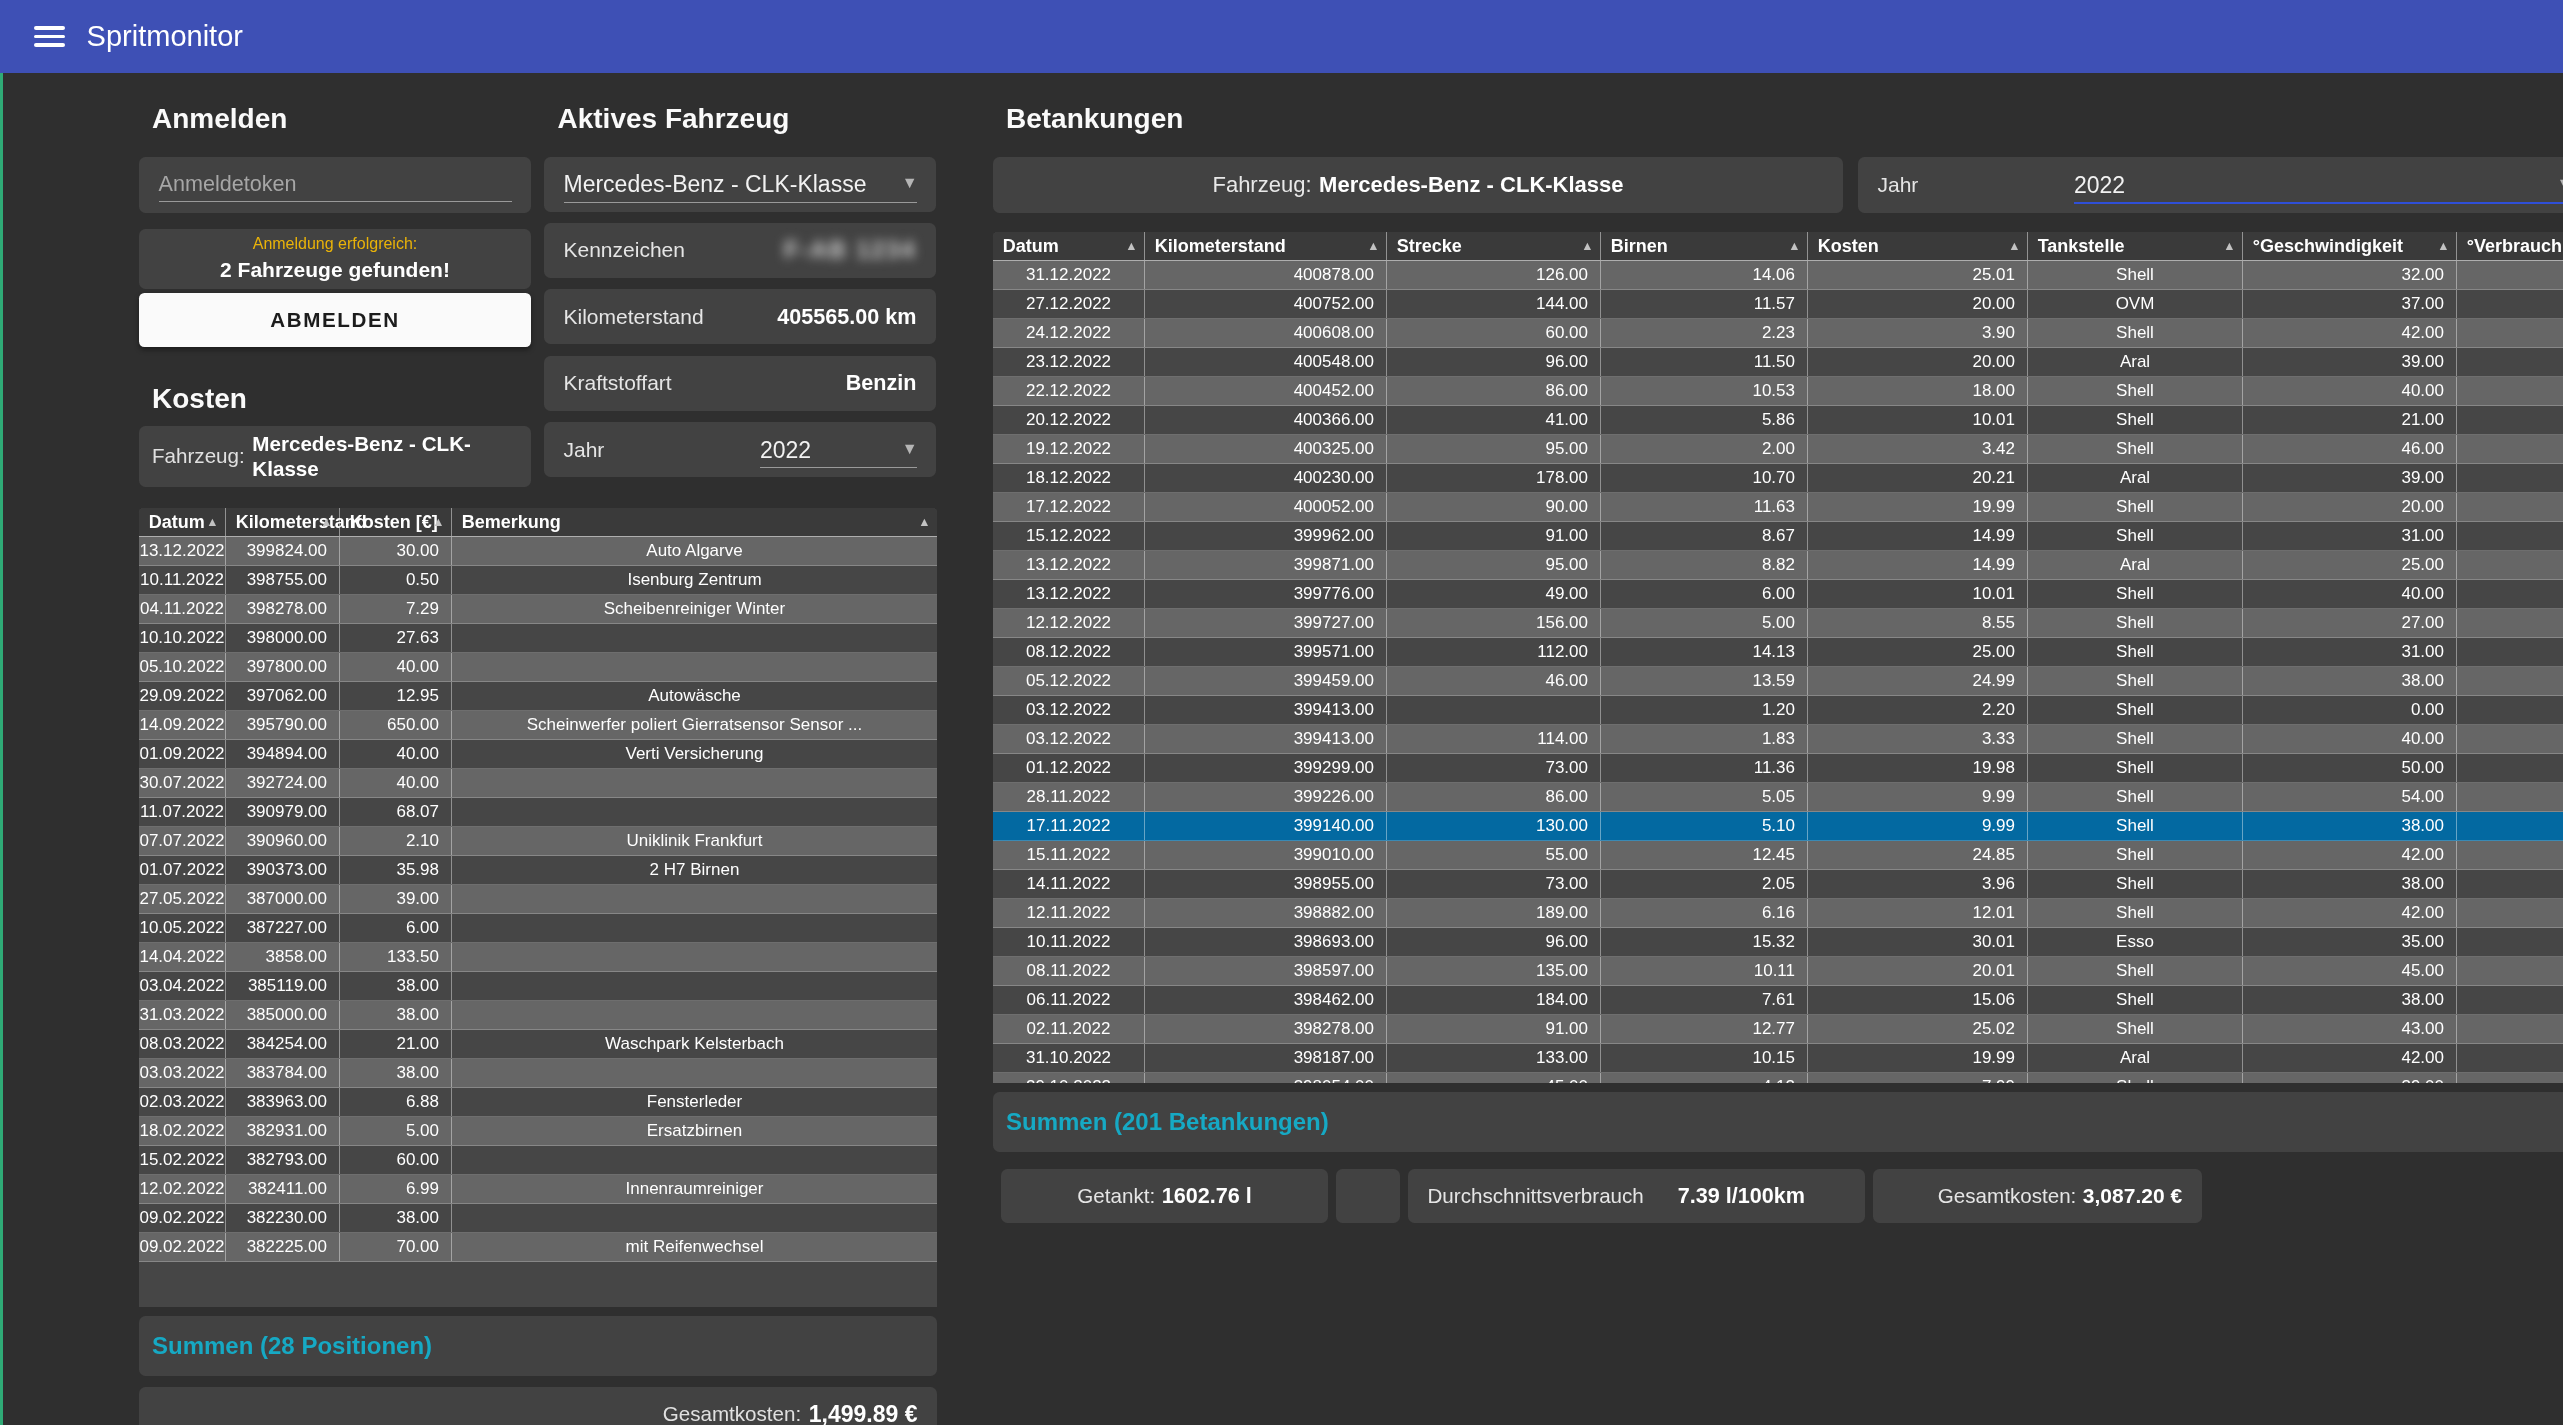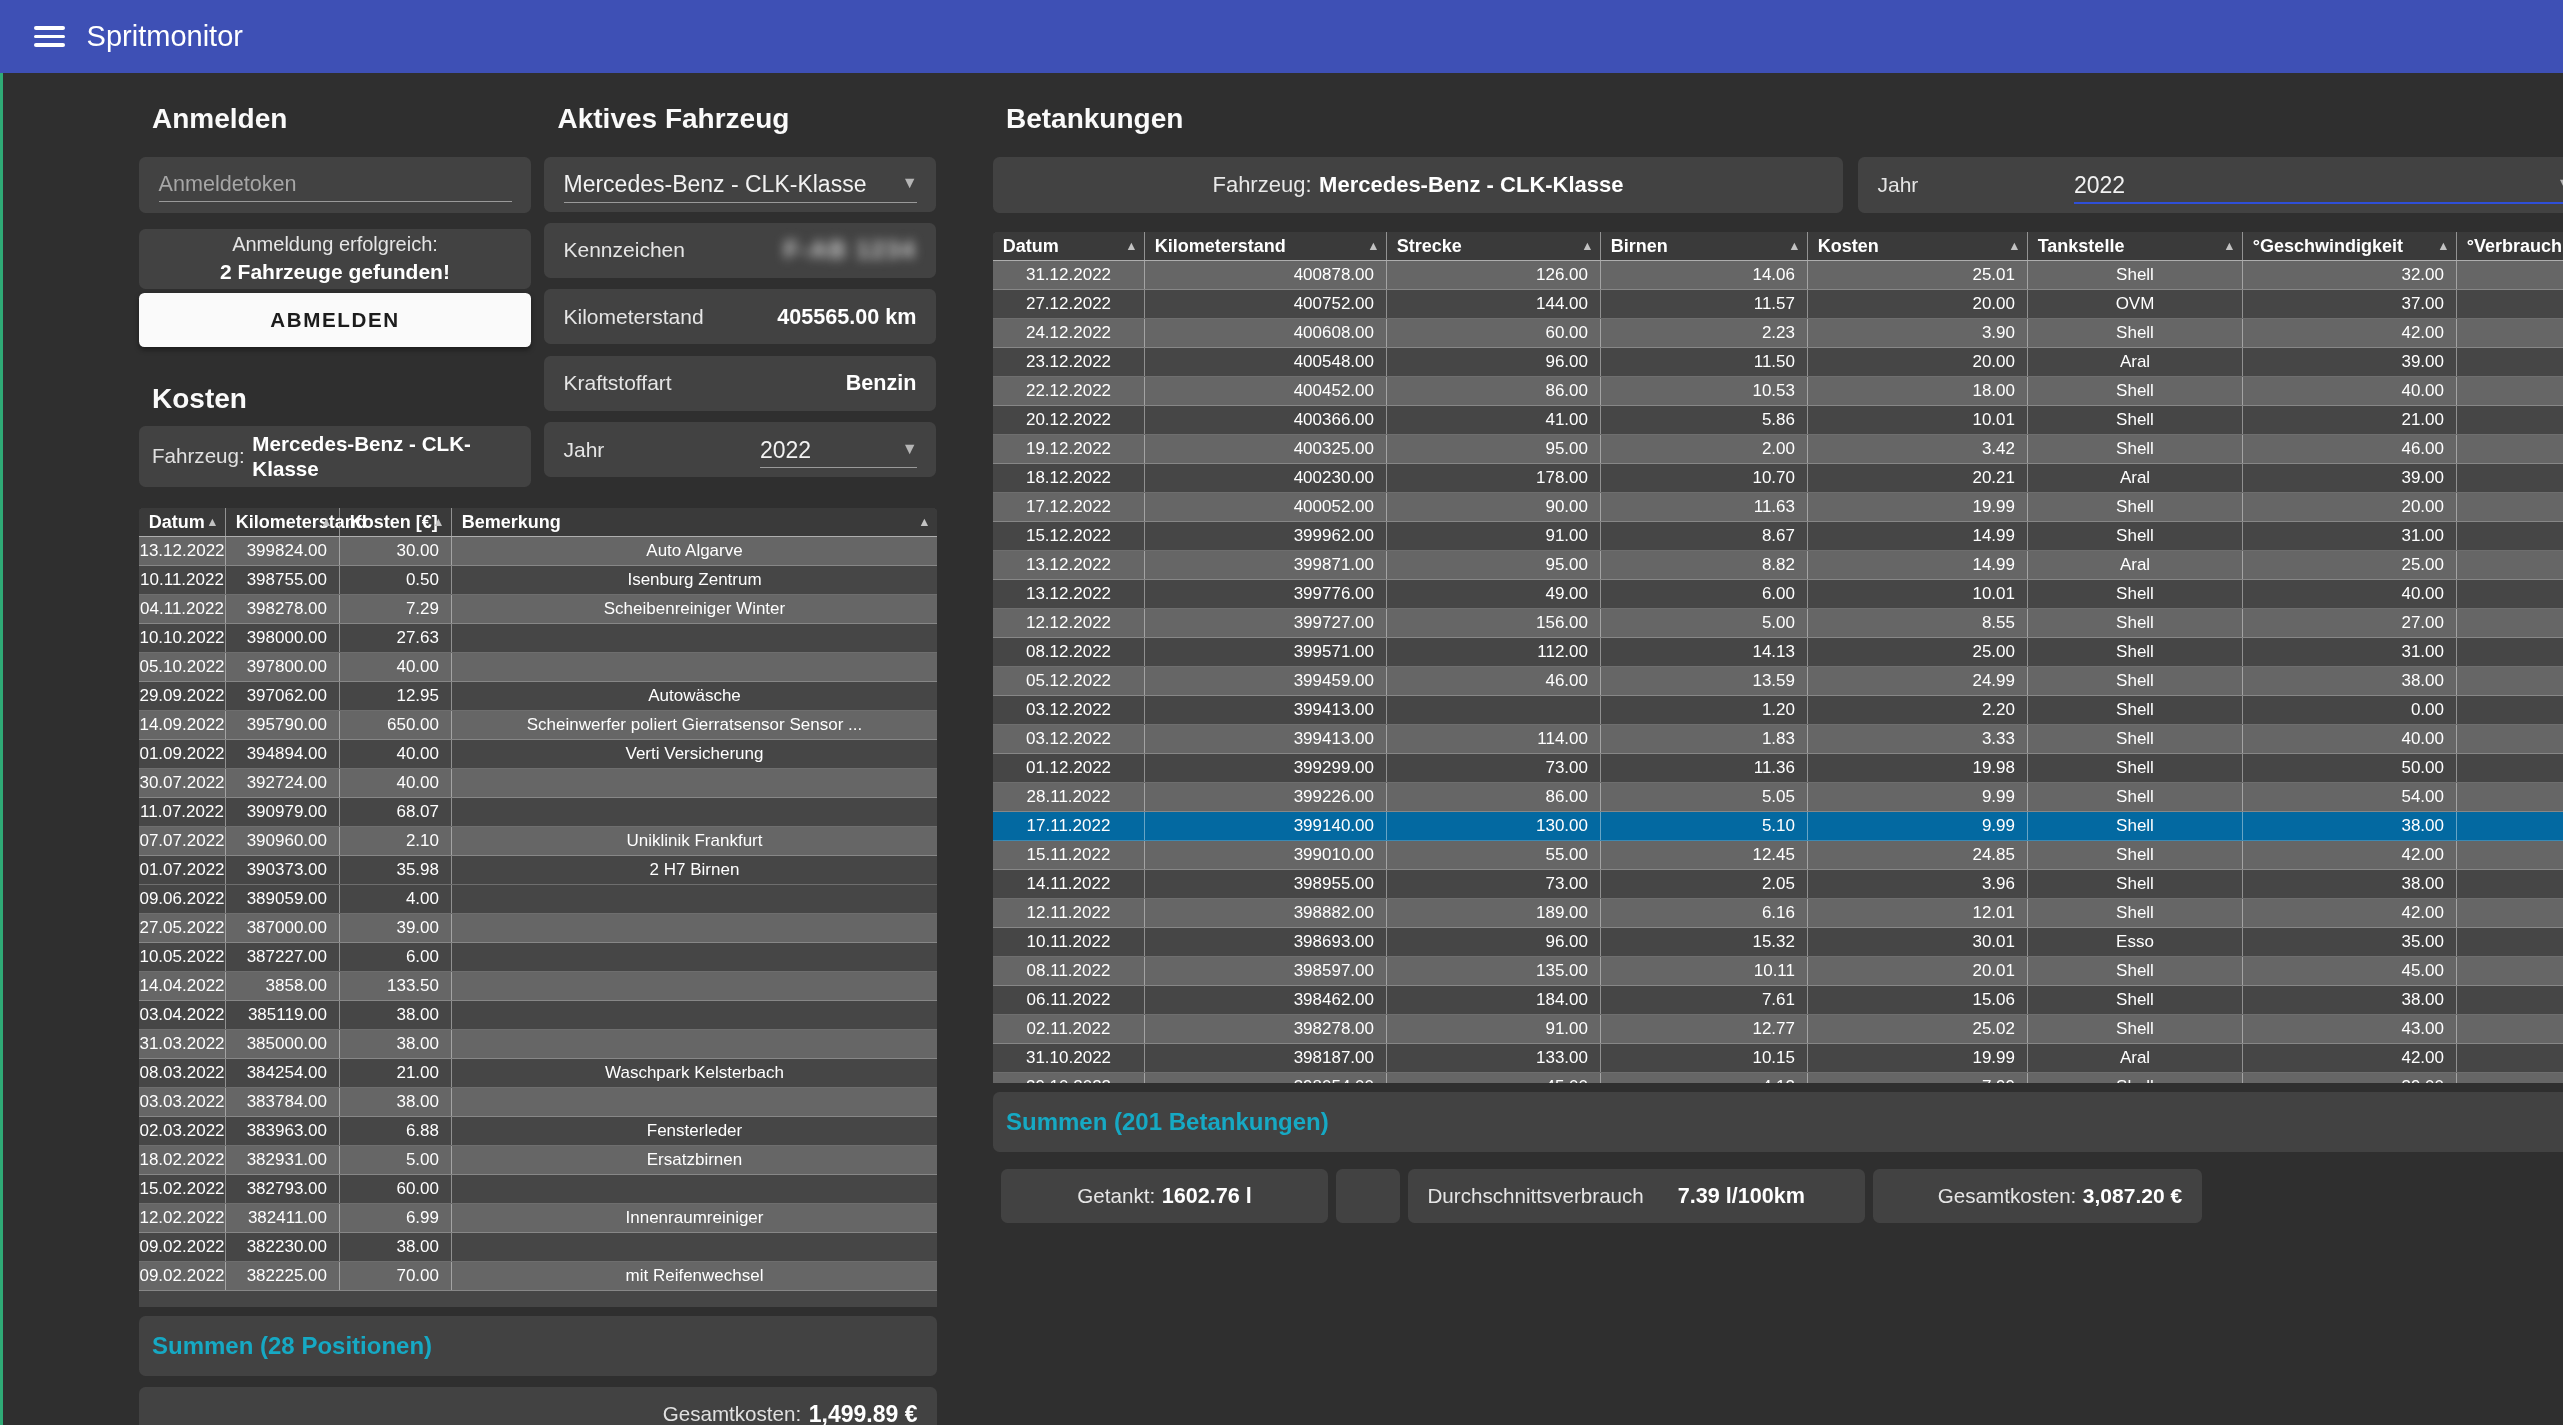--- a/index.html
+++ b/index.html
@@ -22,21 +22,21 @@
   .lgroup .heads .h1{width:392px;}
   .lgroup .heads .h2{width:392px;margin-left:13px;}
   .tworow{display:flex;align-items:flex-start;}
   .colA{width:392px;}
   .colB{width:392px;margin-left:13px;}
   .tokencard{height:56px;}
   .tokencard .ph{position:absolute;left:19.5px;top:14px;font-size:21.6px;color:#a6a6a6;}
   .tokencard .ul{position:absolute;left:19.5px;right:19.5px;bottom:10.8px;border-bottom:1.1px solid #9a9a9a;}
   .statuscard{height:60px;margin-top:16px;display:flex;flex-direction:column;justify-content:center;
               align-items:center;}
-  .statuscard .l1{font-size:20px;color:#e5e5e5;}
+  .statuscard .l1{font-size:16px;color:#eab308;}
   .statuscard .l2{font-size:21px;font-weight:bold;color:#fff;margin-top:4.3px;}
   .btn{height:54px;margin-top:4.3px;background:#fafafa;border-radius:5.4px;border:none;width:100%;
        display:flex;align-items:center;justify-content:center;cursor:pointer;
        box-shadow:0 2.2px 5.4px rgba(0,0,0,.4);}
   .btn span{font-size:20.6px;font-weight:bold;letter-spacing:1.6px;color:#1c1c1c;
             font-family:"Liberation Sans",sans-serif;}
   .kostenhead{margin-top:36px;}
   .fzcard{height:61px;margin-top:10.8px;display:flex;align-items:center;padding:0 10.8px 0 13px;}
   .fzcard .lab{font-size:20.6px;color:#e0e0e0;flex:none;}
   .fzcard .val{font-size:20.6px;font-weight:bold;color:#fff;margin-left:7.6px;line-height:25px;}
@@ -260,26 +260,20 @@
             <div class="tcell r" style="width: 114px;">390960.00</div>
             <div class="tcell r" style="width: 112px;">2.10</div>
             <div class="tcell c" style="width: 485px;">Uniklinik Frankfurt</div>
           </div>
           <div class="trow dark">
             <div class="tcell c" style="width: 87px;">01.07.2022</div>
             <div class="tcell r" style="width: 114px;">390373.00</div>
             <div class="tcell r" style="width: 112px;">35.98</div>
             <div class="tcell c" style="width: 485px;">2 H7 Birnen</div>
           </div>
-          <div class="trow dark">
-            <div class="tcell c" style="width: 87px;">09.06.2022</div>
-            <div class="tcell r" style="width: 114px;">389059.00</div>
-            <div class="tcell r" style="width: 112px;">4.00</div>
-            <div class="tcell c" style="width: 485px;"></div>
-          </div>
           <div class="trow light">
             <div class="tcell c" style="width: 87px;">27.05.2022</div>
             <div class="tcell r" style="width: 114px;">387000.00</div>
             <div class="tcell r" style="width: 112px;">39.00</div>
             <div class="tcell c" style="width: 485px;"></div>
           </div>
           <div class="trow dark">
             <div class="tcell c" style="width: 87px;">10.05.2022</div>
             <div class="tcell r" style="width: 114px;">387227.00</div>
             <div class="tcell r" style="width: 112px;">6.00</div>

